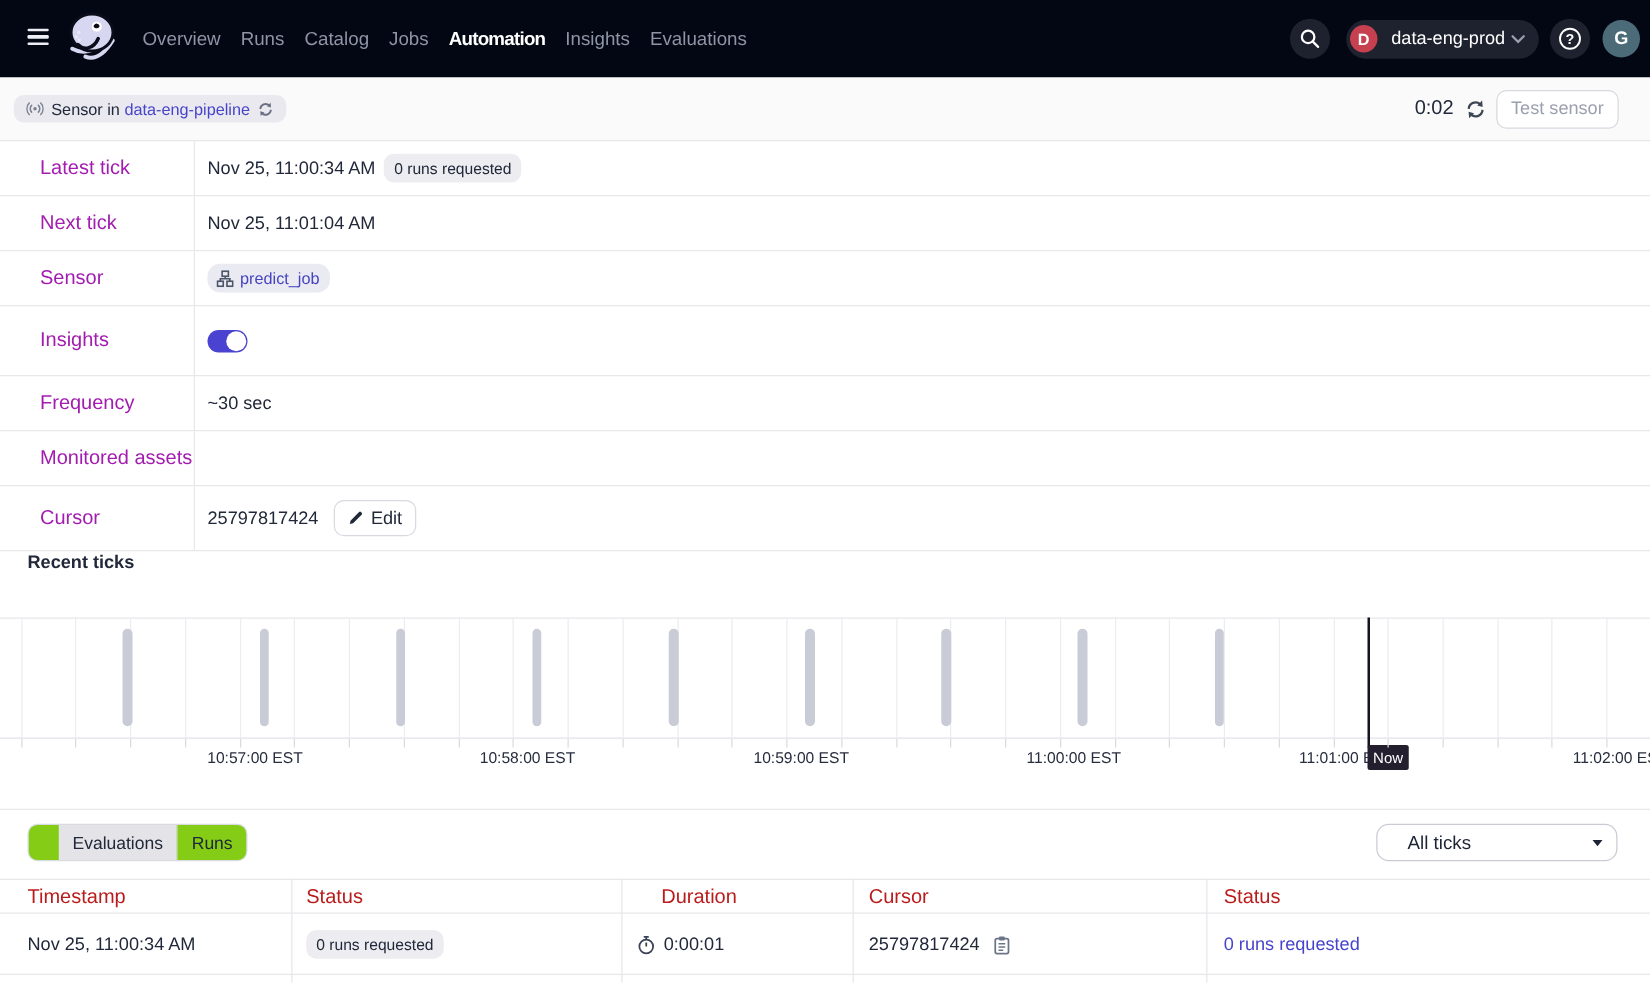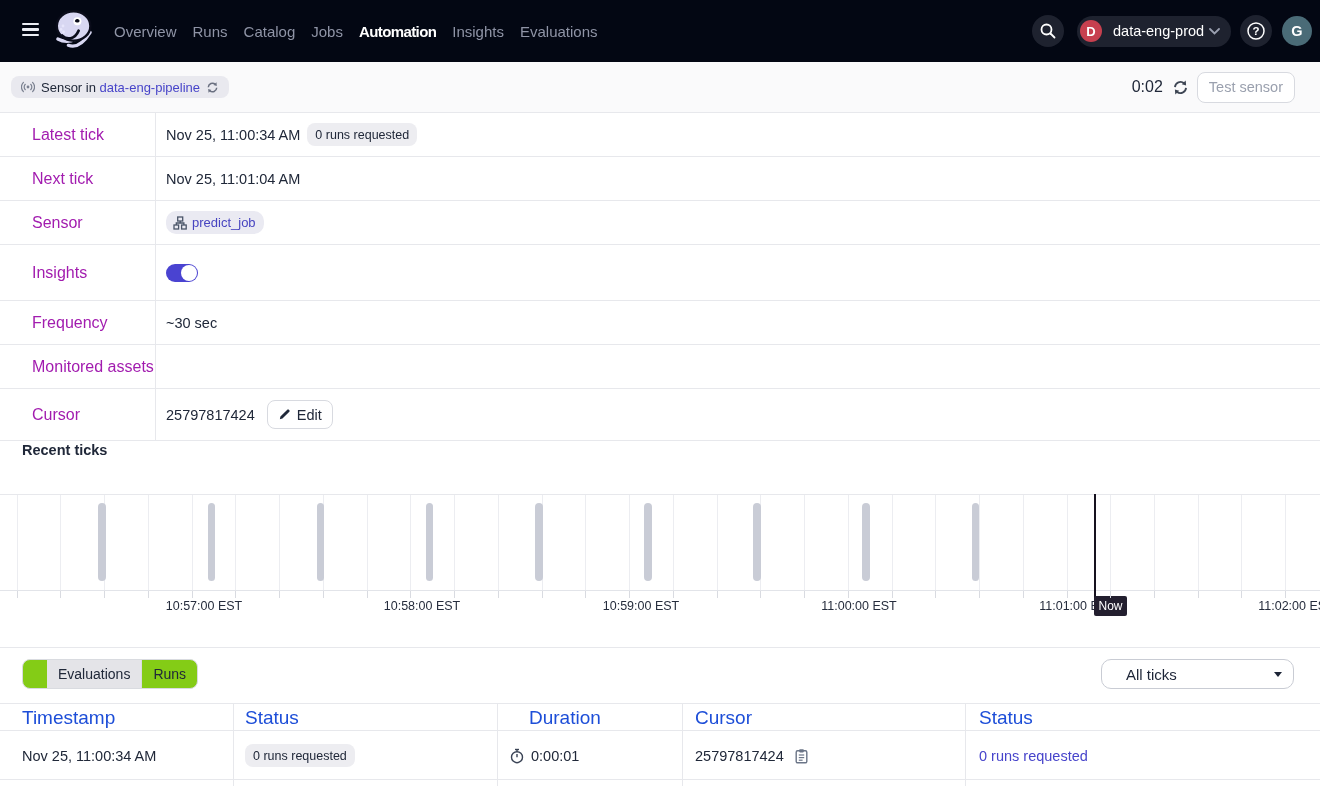--- a/index.html
+++ b/index.html
@@ -82,21 +82,21 @@
 .tabs .seg.sel { background:#e4e4e8; }
 .tabs .seg + .seg { border-left:1px solid #d9dbe0; }
 .filter { position:absolute; left:1101px; top:11px; width:193px; height:30px;
   border:1px solid #c9ccd4; border-radius:10px; background:#fff; display:flex; align-items:center; }
 .filter span { margin-left:24px; font-size:15px; color:#1c2436; }
 .filter .caret { margin-left:auto; margin-right:11px; width:0; height:0;
   border-left:4.5px solid transparent; border-right:4.5px solid transparent; border-top:5.5px solid #1c2436; }
 
 .ttable { position:absolute; left:0; top:55px; width:1320px; }
 .thead { position:relative; height:28px; border-top:1px solid #e7e8ec; border-bottom:1px solid #e7e8ec; }
-.th { position:absolute; top:0; height:28px; display:flex; align-items:center; font-size:19px; color:#1d4ed8; }
+.th { position:absolute; top:0; height:28px; display:flex; align-items:center; font-size:16px; color:#b91c1c; }
 .trow { position:relative; height:49px; border-bottom:1px solid #e7e8ec; }
 .td { position:absolute; top:0; height:49px; display:flex; align-items:center; font-size:14.5px; color:#202839; }
 .colline { position:absolute; top:0; width:1px; background:#e7e8ec; }
 </style>
 </head>
 <body>
 <div id="page">
 
   <div class="topnav">
     <div class="burger">

